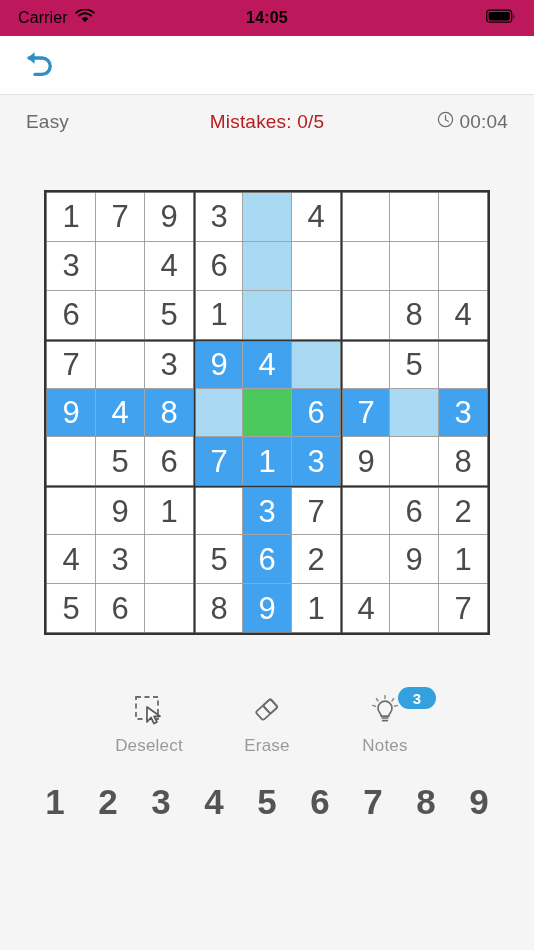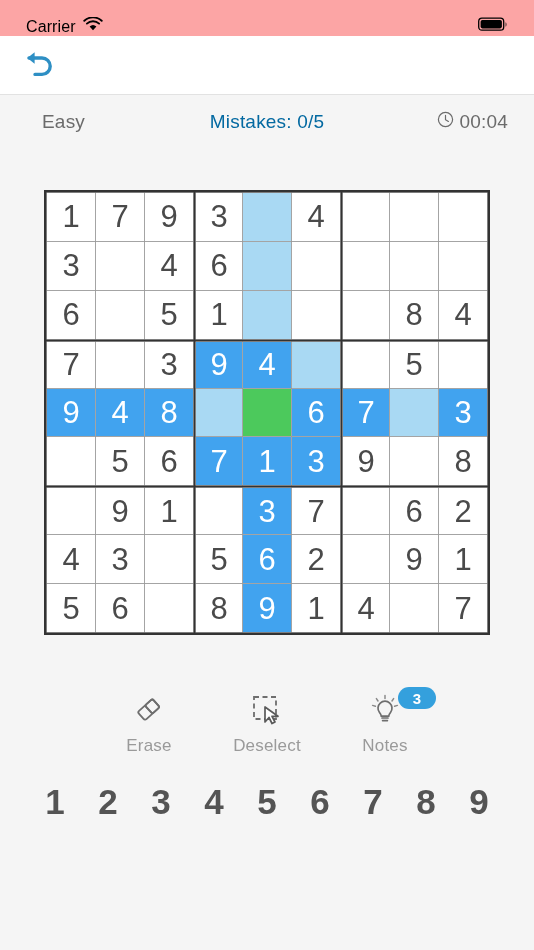--- a/index.html
+++ b/index.html
@@ -5,23 +5,23 @@
   * { margin:0; padding:0; box-sizing:border-box; }
   html, body {
     width:534px; height:950px;
     background:#f5f5f5;
     font-family:"Liberation Sans", sans-serif;
     overflow:hidden;
   }
 
   
   .statusbar {
-    height:36px; background:#fca5a5;
-    display:flex; align-items:flex-end;
-    padding:0 26px; position:relative;
+    height:36px; background:#be185d;
+    display:flex; align-items:center;
+    padding:0 18px; position:relative;
   }
   .sb-left { display:flex; align-items:center; gap:7px; }
   .sb-carrier { font-size:16px; color:#000; font-weight:400; letter-spacing:.1px; }
   .sb-time {
     position:absolute; left:0; right:0; text-align:center;
     font-size:16px; font-weight:700; color:#000; letter-spacing:.2px;
     pointer-events:none;
   }
   .sb-right { margin-left:auto; display:flex; align-items:center; }
 
@@ -33,24 +33,24 @@
   .undo-btn { width:42px; height:42px; display:flex; align-items:center; justify-content:center; }
 
   
   .infobar {
     height:55px; background:#f5f5f5;
     border-top:1px solid #e2e2e2;
     display:flex; align-items:center;
     padding:0 26px; position:relative;
     color:#6b6b6b; font-size:19px; font-weight:300;
   }
-  .info-diff { letter-spacing:.2px;margin-left:16px; }
+  .info-diff { letter-spacing:.2px; }
   .info-mistakes {
     position:absolute; left:0; right:0; text-align:center;
-    font-size:19px; font-weight:300; color:#0369a1; letter-spacing:.2px;
+    font-size:19px; font-weight:300; color:#b91c1c; letter-spacing:.2px;
   }
   .info-timer {
     margin-left:auto; display:flex; align-items:flex-end; gap:5px;
     font-size:19px; font-weight:300; letter-spacing:.2px; z-index:2;
   }
 
   
   .board-wrap {
     display:flex; justify-content:center;
     margin-top:41px;
@@ -123,20 +123,21 @@
   <div class="sb-left">
     <span class="sb-carrier">Carrier</span>
     <span>
       <svg width="20" height="15" viewBox="0 0 20 15">
         <path d="M10 13.2 L6.6 9.4 a5.1 5.1 0 0 1 6.8 0 Z" fill="#000"></path>
         <path d="M3.9 6.6 a9 9 0 0 1 12.2 0" stroke="#000" stroke-width="1.9" fill="none" stroke-linecap="round"></path>
         <path d="M1.3 3.8 a12.8 12.8 0 0 1 17.4 0" stroke="#000" stroke-width="1.9" fill="none" stroke-linecap="round"></path>
       </svg>
     </span>
   </div>
+  <div class="sb-time">14:05</div>
   <div class="sb-right">
     <span>
       <svg width="30" height="15" viewBox="0 0 30 15">
         <rect x="0.7" y="1.2" width="25" height="12" rx="3.2" fill="none" stroke="#000" stroke-width="1.3"></rect>
         <rect x="2.6" y="3" width="21.3" height="8.4" rx="1.8" fill="#000"></rect>
         <path d="M27.2 5.2 v4.6 a2.4 2.4 0 0 0 0-4.6 Z" fill="#000" opacity="0.45"></path>
       </svg>
     </span>
   </div>
 </div>
@@ -249,41 +250,41 @@
       <div class="cell given bx">4</div>
       <div class="cell given "></div>
       <div class="cell given ">7</div>
     </div>
 </div>
 
 <div class="toolbar" id="toolbar">
     <div class="tool">
       <div class="tool-icon">
         <svg width="34" height="34" viewBox="0 0 34 34">
+          <rect x="4" y="4" width="22" height="22" fill="none" stroke="#6e6e6e" stroke-width="1.8" stroke-dasharray="5 3.5"></rect>
+          <path d="M15 14 L15 29 L19 24.5 L22 30.5 L25 29 L22 23.3 L28 23.3 Z" fill="#ffffff" stroke="#5a5a5a" stroke-width="1.7" stroke-linejoin="round"></path>
+        </svg>
+      </div>
+      <div class="tool-label">Deselect</div>
+    </div>
+    <div class="tool">
+      <div class="tool-icon">
+        <svg width="34" height="34" viewBox="0 0 34 34">
           <g transform="rotate(-42 17 17)">
             <rect x="7" y="11" width="20" height="11" rx="2" fill="none" stroke="#6e6e6e" stroke-width="1.8"></rect>
             <path d="M17 11 V22" stroke="#6e6e6e" stroke-width="1.8"></path>
             <rect x="17" y="11" width="10" height="11" rx="2" fill="none" stroke="#6e6e6e" stroke-width="1.8"></rect>
           </g>
         </svg>
       </div>
       <div class="tool-label">Erase</div>
     </div>
     <div class="tool">
       <div class="tool-icon">
         <svg width="34" height="34" viewBox="0 0 34 34">
-          <rect x="4" y="4" width="22" height="22" fill="none" stroke="#6e6e6e" stroke-width="1.8" stroke-dasharray="5 3.5"></rect>
-          <path d="M15 14 L15 29 L19 24.5 L22 30.5 L25 29 L22 23.3 L28 23.3 Z" fill="#ffffff" stroke="#5a5a5a" stroke-width="1.7" stroke-linejoin="round"></path>
-        </svg>
-      </div>
-      <div class="tool-label">Deselect</div>
-    </div>
-    <div class="tool">
-      <div class="tool-icon">
-        <svg width="34" height="34" viewBox="0 0 34 34">
           <path d="M11.5 19.5 a7 7 0 1 1 11 0 c-1.3 1.6 -1.7 2.3 -1.8 3.7 h-7.4 c-0.1 -1.4 -0.5 -2.1 -1.8 -3.7 Z" fill="none" stroke="#6e6e6e" stroke-width="1.7"></path>
           <path d="M14 25 h6 M14.6 27.6 h4.8" stroke="#6e6e6e" stroke-width="1.7" stroke-linecap="round"></path>
           <path d="M17 2.6 V5.4 M8.4 5.6 L10 8 M25.6 5.6 L24 8 M4.6 12.4 L7.4 13.2 M29.4 12.4 L26.6 13.2" stroke="#8a8a8a" stroke-width="1.5" stroke-linecap="round"></path>
         </svg>
         <span class="hint-badge">3</span>
       </div>
       <div class="tool-label">Notes</div>
     </div>
   </div>
 

